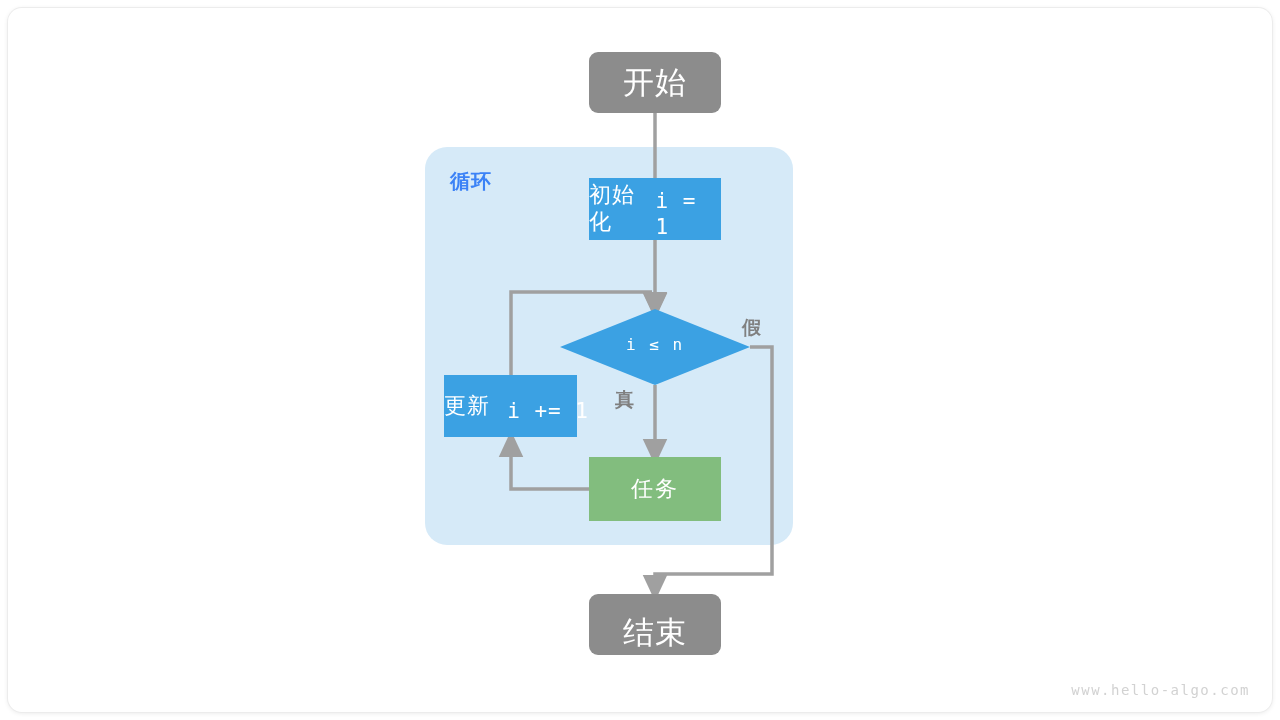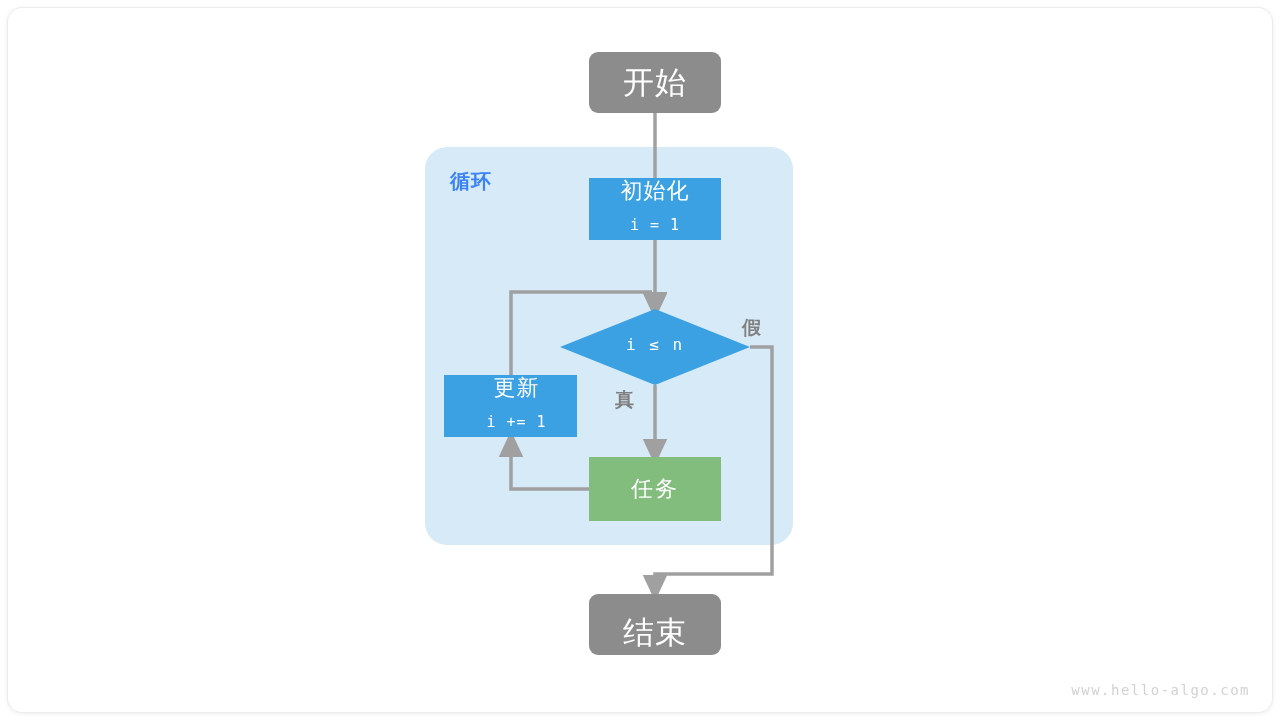--- a/index.html
+++ b/index.html
@@ -50,34 +50,34 @@
     justify-content: center;
   }
   .terminal-text {
     color: #ffffff;
     font-size: 31px;
     letter-spacing: 1px;
   }
   .proc-box {
     position: absolute;
     display: flex;
-    flex-direction: column;
+    flex-direction: row;
     align-items: center;
-    justify-content: flex-start;
+    justify-content: space-between;
     line-height: 1.22;
   }
   .proc-text-cn {
     color: #ffffff;
     font-size: 22px;
     letter-spacing: 1px;
   }
   .proc-text-code {
     color: #ffffff;
     font-family: "DejaVu Sans Mono", "Liberation Mono", monospace;
-    font-size: 15px;
+    font-size: 21px;
     letter-spacing: 1px;
     margin-top: 11px;
   }
   .task-text {
     color: #ffffff;
     font-size: 22px;
     letter-spacing: 2px;
   }
   .loop-title {
     position: absolute;

